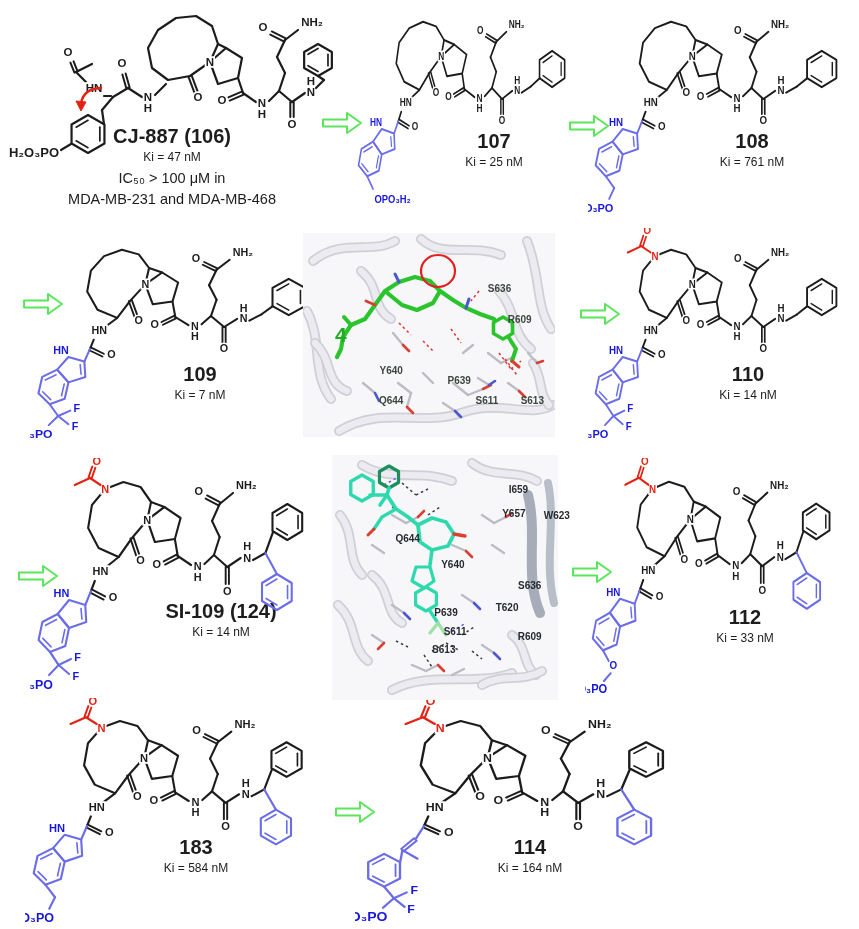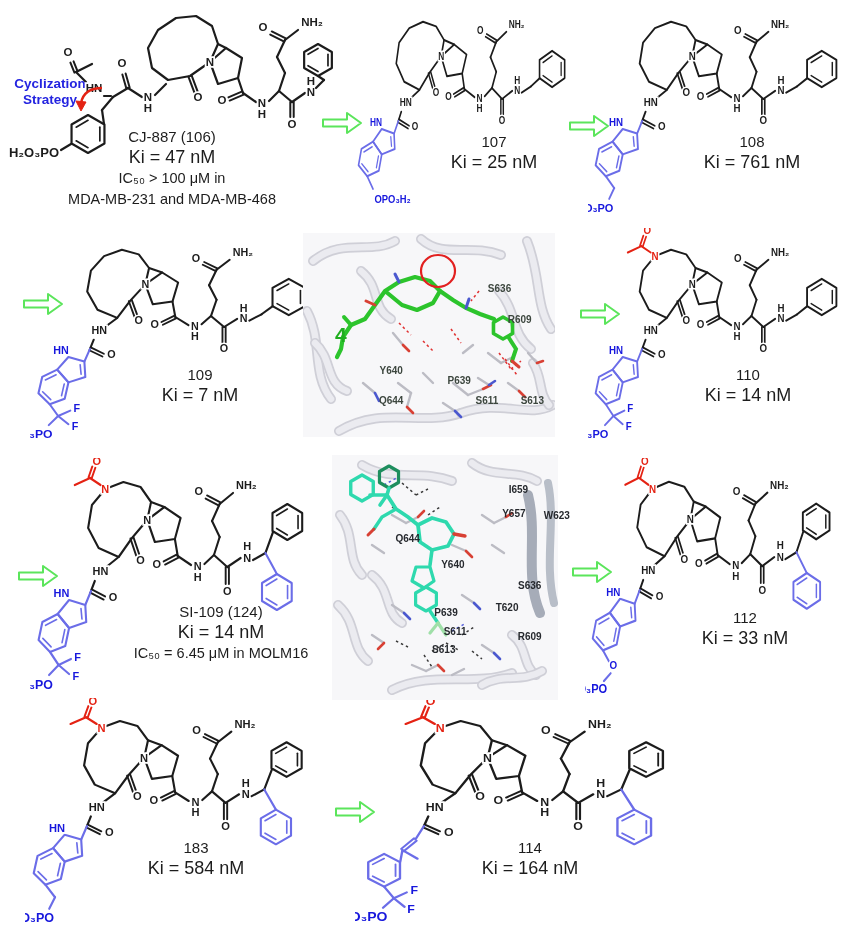--- a/index.html
+++ b/index.html
@@ -1,43 +1,39 @@
 <!DOCTYPE html>
 <html style="--cycl: #2424e0;"><head>
 <meta charset="utf-8">
 <style>
   html,body{margin:0;padding:0;background:#ffffff;}
   #fig{position:relative;width:859px;height:929px;background:#ffffff;overflow:hidden;
        font-family:"Liberation Sans","DejaVu Sans",sans-serif;}
   .panel{position:absolute;}
   .panel svg{position:absolute;inset:0;width:100%;height:100%;}
   .cap{position:absolute;transform:translateX(-50%);text-align:center;white-space:nowrap;color:#1d1d1d;}
-  .cap .nm{font-weight:400;font-size:15px;line-height:21px;}
-  .cap .ki{font-weight:400;font-size:18px;line-height:21px;}
+  .cap .nm{font-weight:700;font-size:20px;line-height:21px;}
+  .cap .ki{font-weight:400;font-size:12px;line-height:21px;}
   .cap .ex{font-weight:400;font-size:14.5px;line-height:21px;}
   .cycl{position:absolute;left:0;top:76px;width:100px;text-align:center;
         font-weight:700;font-size:13.5px;line-height:16px;color:var(--cycl,#2424e0);}
   .arrow{position:absolute;width:42px;height:26px;}
   .arrow svg{width:100%;height:100%;display:block;}
   .prot{position:absolute;background:#f6f6f8;}
   .res{position:absolute;transform:translate(-50%,-50%);font-size:10px;font-weight:600;white-space:nowrap;}
   .res1{color:#3c463e;}
   .res2{color:#26292e;font-weight:700;margin-left:44px;}
   .lig4{position:absolute;transform:translate(-50%,-50%);font-size:21px;font-weight:700;}
 </style>
 </head>
 <body>
 
 <div id="fig">
 
   <section class="panel" id="c0" style="left:0;top:0;width:335px;height:218px">
-    <div class="cycl">
-      <div>Cyclization</div>
-      <div>Strategy</div>
-    </div>
     <div class="cap" style="left:172px;top:126px">
       <div class="nm">CJ-887 (106)</div>
       <div class="ki">Ki = 47 nM</div>
       <div class="ex">IC₅₀ &gt; 100 μM in</div>
       <div class="ex">MDA-MB-231 and MDA-MB-468</div>
     </div>
   <svg viewBox="0 0 335 218" preserveAspectRatio="none">
         <text x="68" y="56" fill="#1c1c1c" font-size="11.5" font-weight="700" text-anchor="middle" stroke="#ffffff" stroke-width="3.5" paint-order="stroke" font-family="&quot;Liberation Sans&quot;,&quot;DejaVu Sans&quot;,sans-serif">O</text>
         <line x1="74.42158962549506" y1="72.63136414980198" x2="70.42158962549506" y2="62.631364149801975" stroke="#1c1c1c" stroke-width="2" stroke-linecap="round"></line>
         <line x1="77.57841037450494" y1="71.36863585019802" x2="73.57841037450494" y2="61.368635850198025" stroke="#1c1c1c" stroke-width="2" stroke-linecap="round"></line>
@@ -360,21 +356,20 @@
         <text x="48" y="222" fill="#1717dd" font-size="11.5" font-weight="700" text-anchor="middle" stroke="#ffffff" stroke-width="3.5" paint-order="stroke" font-family="&quot;Liberation Sans&quot;,&quot;DejaVu Sans&quot;,sans-serif">F</text>
         <line x1="30" y1="207" x2="20" y2="217" stroke="#6b6de8" stroke-width="2.2" stroke-linecap="round"></line>
         <text x="24" y="231" fill="#1717dd" font-size="13" font-weight="700" text-anchor="end" stroke="#ffffff" stroke-width="3.5" paint-order="stroke" font-family="&quot;Liberation Sans&quot;,&quot;DejaVu Sans&quot;,sans-serif">H₂O₃PO</text>
       </svg>
     </section>
 
   <section class="panel" id="c5" style="left:30px;top:458px;width:305px;height:240px">
     <div class="cap" style="left:191px;top:143px">
       <div class="nm">SI-109 (124)</div>
       <div class="ki">Ki = 14 nM</div>
-      <div class="ex">IC₅₀ = 6.45 μM in MOLM16</div>
     </div>
   <svg viewBox="0 0 320 240" preserveAspectRatio="none">
         <path d="M93,99 L 72,90 L 61,70 L 65,47 L 79,31 L 98,24 L 116,29 L 127,44 L 123,62 L 107,80 Z" fill="none" stroke="#1c1c1c" stroke-width="2.2" stroke-linejoin="round"></path>
         <path d="M123,62 L 141,49 L 158,60 L 152,81 L 131,84 Z" fill="none" stroke="#1c1c1c" stroke-width="2.2" stroke-linejoin="round"></path>
         <line x1="127" y1="44" x2="141" y2="49" stroke="#1c1c1c" stroke-width="2.2" stroke-linecap="round"></line>
         <text x="123" y="66" fill="#1c1c1c" font-size="11.5" font-weight="700" text-anchor="middle" stroke="#ffffff" stroke-width="3.5" paint-order="stroke" font-family="&quot;Liberation Sans&quot;,&quot;DejaVu Sans&quot;,sans-serif">N</text>
         <line x1="108.6030835670909" y1="79.43420579985026" x2="114.6030835670909" y2="96.43420579985026" stroke="#1c1c1c" stroke-width="2" stroke-linecap="round"></line>
         <line x1="105.3969164329091" y1="80.56579420014974" x2="111.3969164329091" y2="97.56579420014974" stroke="#1c1c1c" stroke-width="2" stroke-linecap="round"></line>
         <text x="116" y="106" fill="#1c1c1c" font-size="11.5" font-weight="700" text-anchor="middle" stroke="#ffffff" stroke-width="3.5" paint-order="stroke" font-family="&quot;Liberation Sans&quot;,&quot;DejaVu Sans&quot;,sans-serif">O</text>
         <text x="79" y="35" fill="#e42213" font-size="11.5" font-weight="700" text-anchor="middle" stroke="#ffffff" stroke-width="3.5" paint-order="stroke" font-family="&quot;Liberation Sans&quot;,&quot;DejaVu Sans&quot;,sans-serif">N</text>

